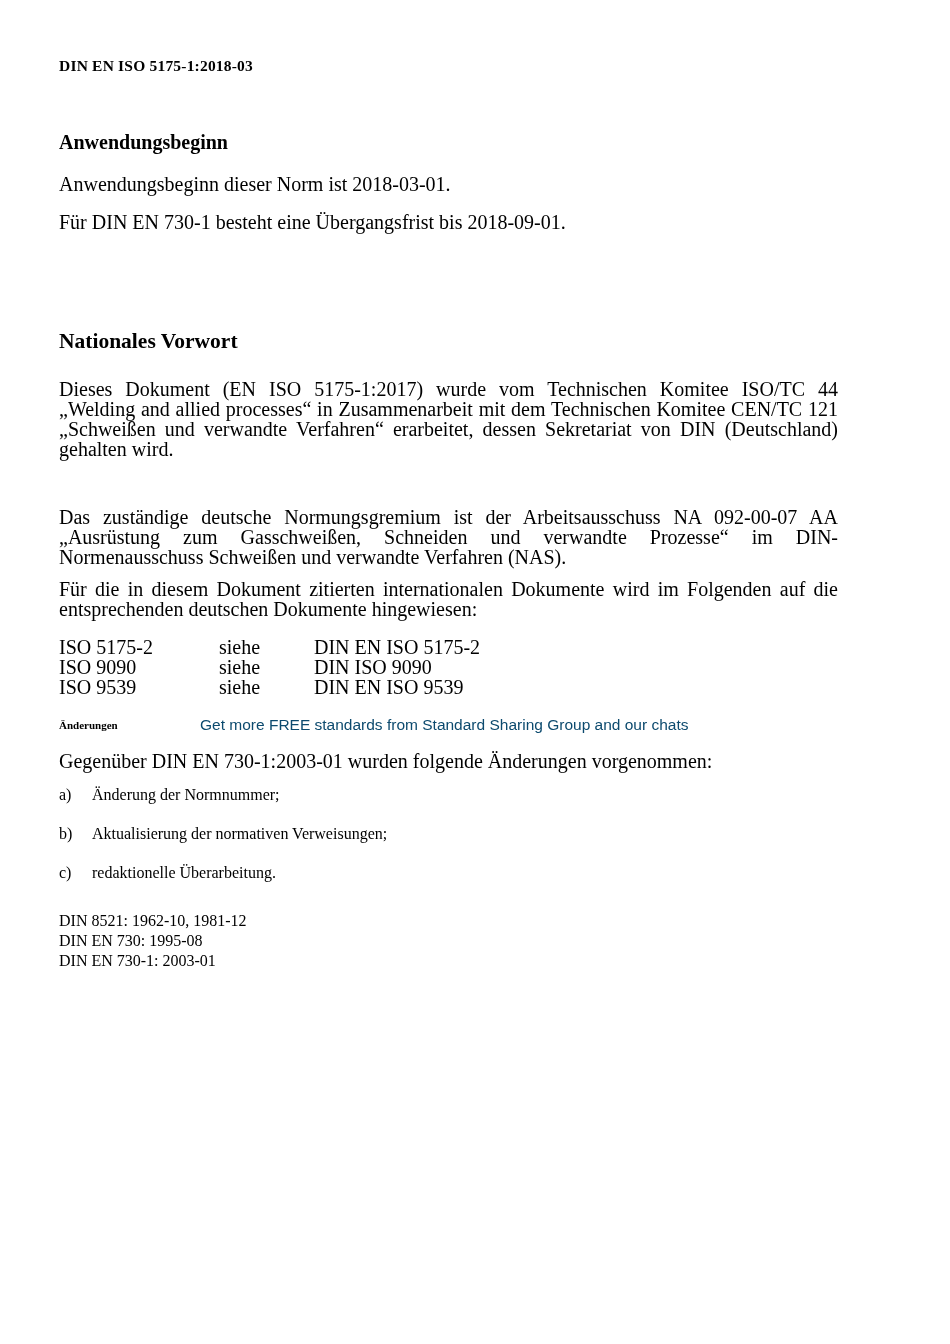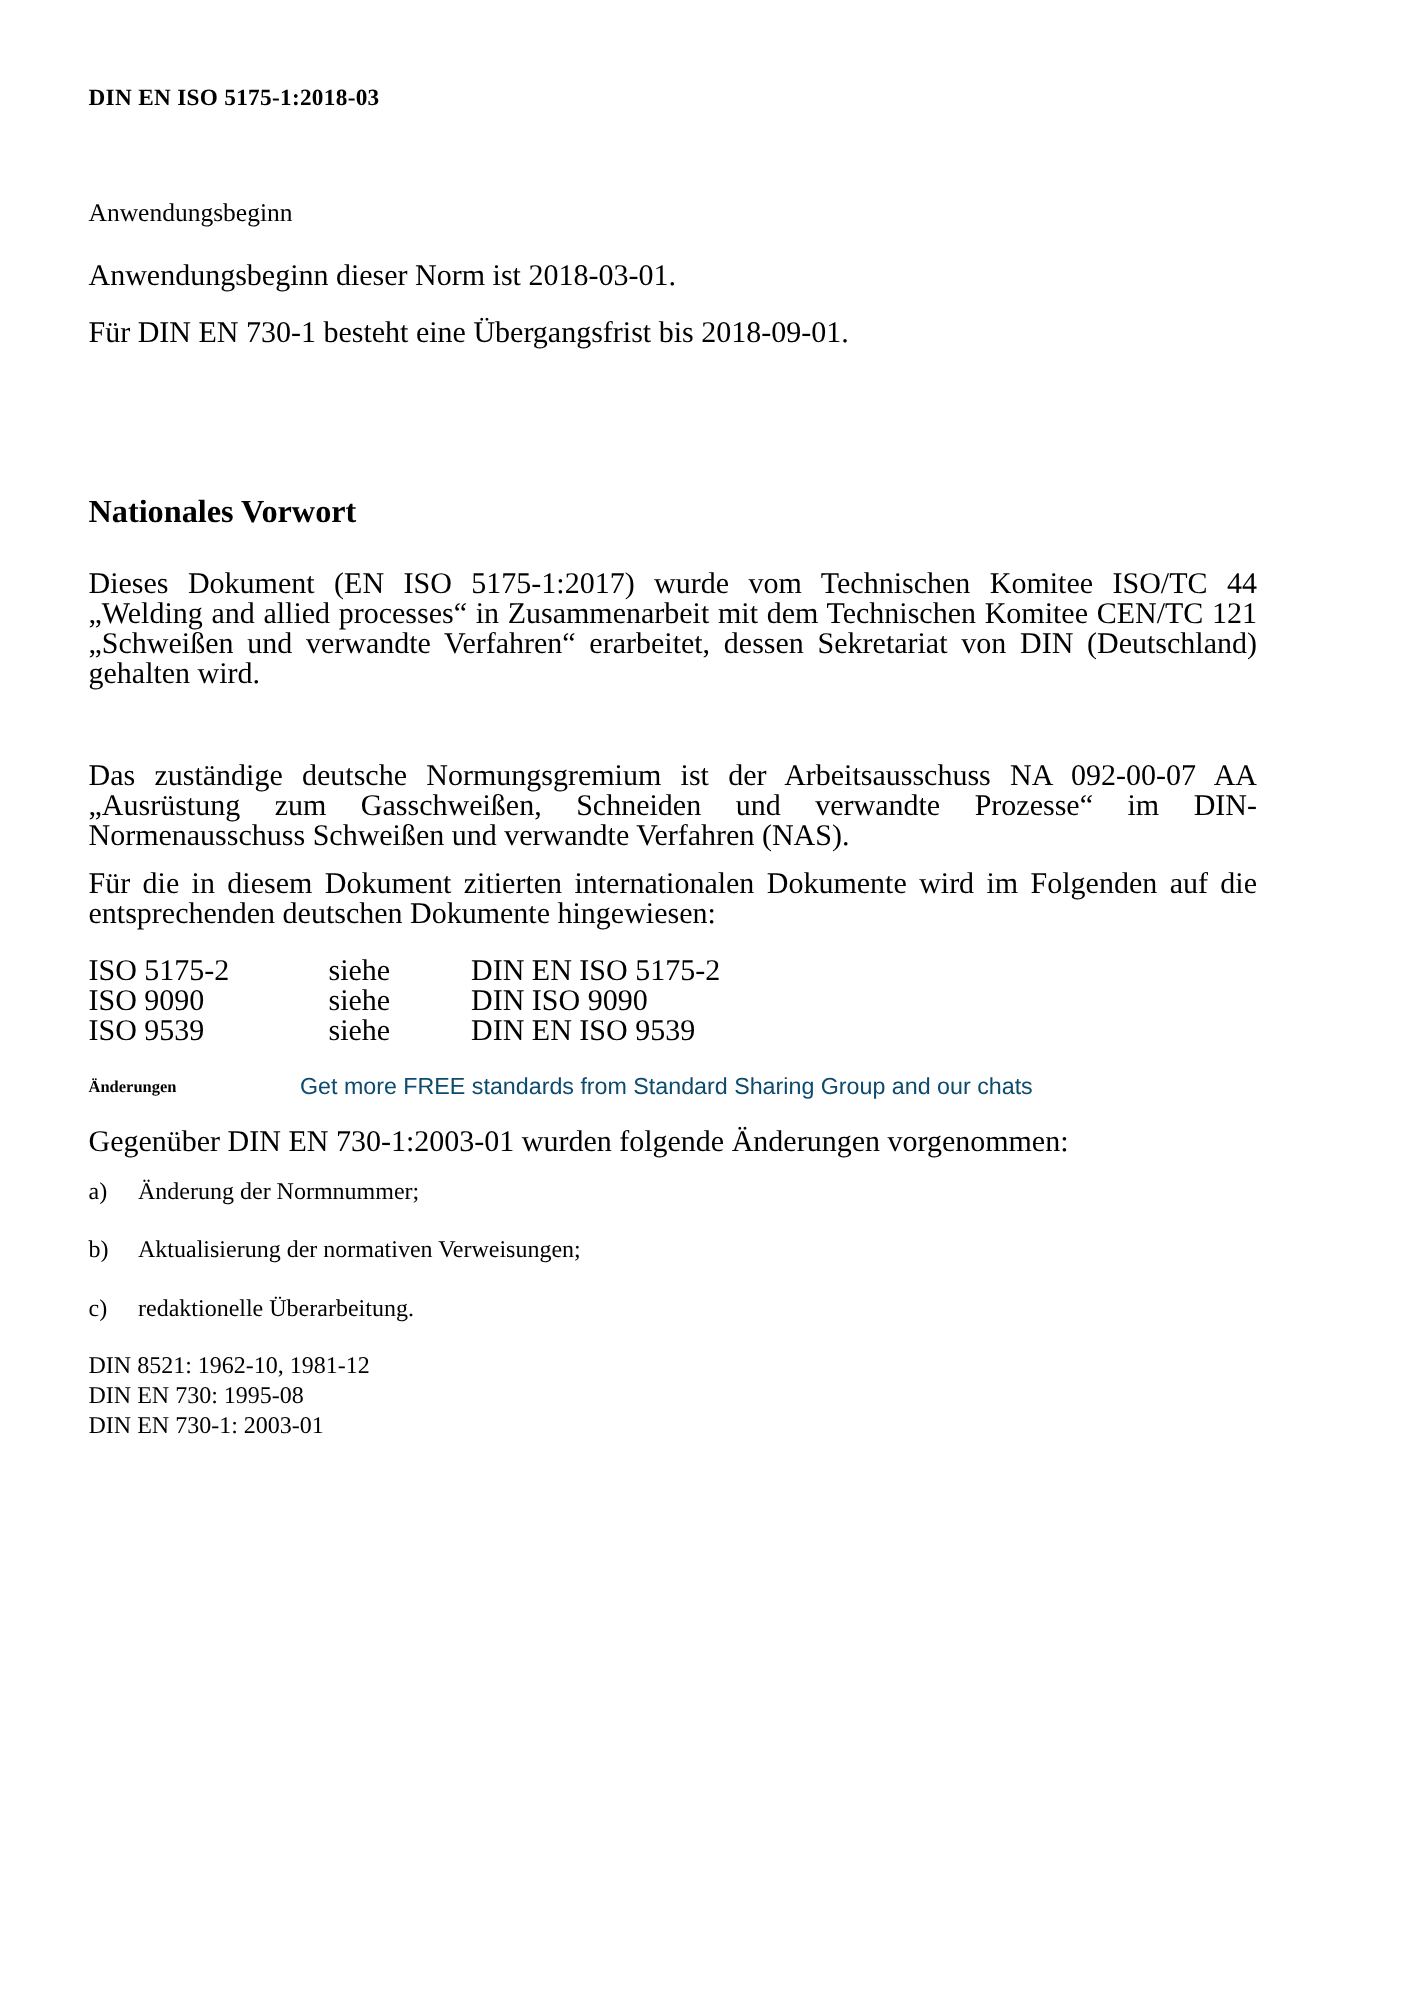--- a/index.html
+++ b/index.html
@@ -20,22 +20,22 @@
     padding: 56px 112px 0 59px;
   }
   .doc-header {
     font-size: 15.5px;
     font-weight: bold;
     line-height: 19px;
     letter-spacing: 0.2px;
   }
   .h-section {
     margin: 56px 0 0 0;
-    font-size: 17px;
-    font-weight: normal;
+    font-size: 20px;
+    font-weight: bold;
     line-height: 22px;
   }
   .h-main {
     margin: 95px 0 0 0;
     font-size: 21.5px;
     font-weight: bold;
     line-height: 28px;
   }
   .h-sub {
     margin: 0;
@@ -90,21 +90,21 @@
   .list-item.first { margin-top: 14px; }
   .list-marker {
     flex: 0 0 33px;
     width: 33px;
   }
   .list-text { flex: 1; }
 
   .h-sub.fruehere { margin-top: 18px; }
 
   .editions {
-    margin-top: 18px;
+    margin-top: 28px;
     font-size: 16px;
     line-height: 20px;
   }
 
   .page-number {
     position: absolute;
     left: 59px;
     top: 1274px;
     font-size: 16px;
     font-weight: bold;

